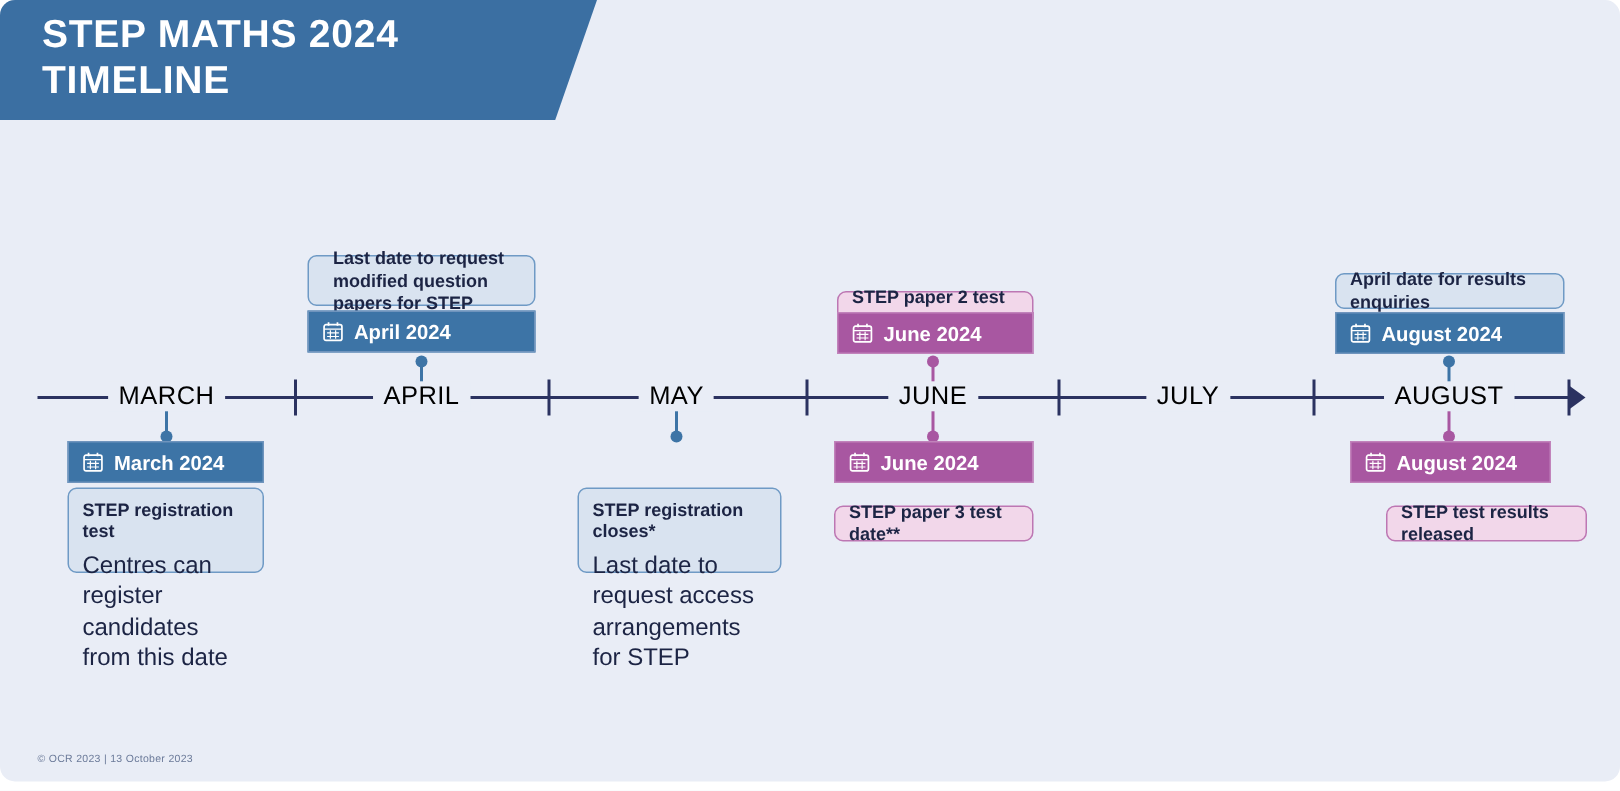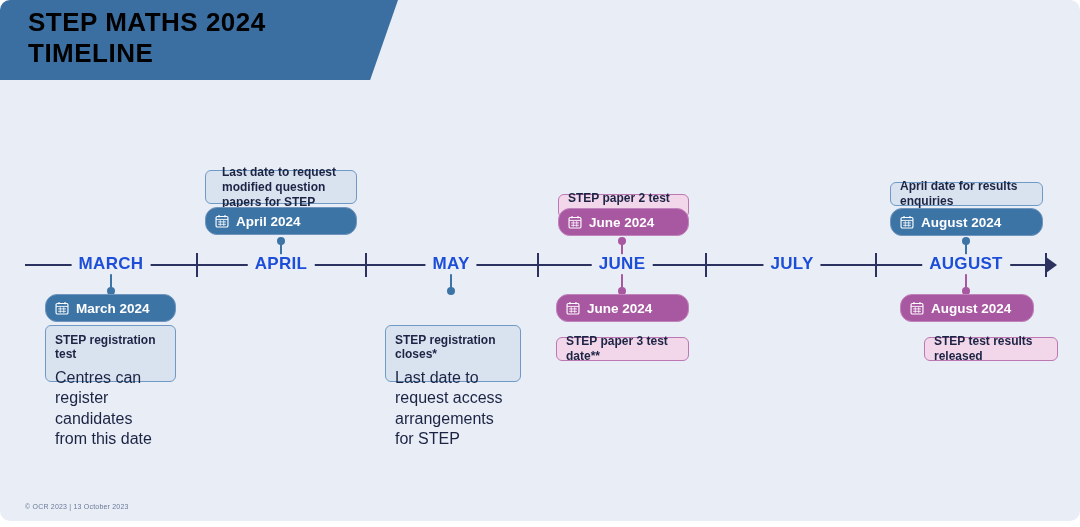--- a/index.html
+++ b/index.html
@@ -3,41 +3,41 @@
 <meta charset="utf-8">
 <style>
   * { margin:0; padding:0; box-sizing:border-box; }
   html,body { width:1080px; height:527px; background:#ffffff; font-family:"Liberation Sans", sans-serif; }
   .page { position:relative; width:1080px; height:527px; background:#ffffff; overflow:hidden; }
   .card { position:absolute; left:0; top:0; width:1080px; height:521px; background:#e9edf6; border-radius:10px; overflow:hidden; }
 
   
   .banner { position:absolute; left:0; top:0; width:398px; height:80px; background:#3b6fa2;
             clip-path:polygon(0 0, 100% 0, 93% 100%, 0 100%); display:flex; align-items:center; }
-  .banner h1 { color:#000000; font-size:26px; font-weight:bold; letter-spacing:0.5px; padding-left:28px; padding-bottom:4px; }
+  .banner h1 { color:#ffffff; font-size:26px; font-weight:bold; letter-spacing:0.5px; padding-left:28px; padding-bottom:4px; }
 
   
   .tl-line { position:absolute; left:25px; top:264px; width:1023px; height:2.4px; background:#2b3260; z-index:1; }
   .tl-arrow { position:absolute; left:1046px; top:257px; width:0; height:0; z-index:1;
               border-left:11px solid #2b3260; border-top:8px solid transparent; border-bottom:8px solid transparent; }
   .tick { position:absolute; top:253px; width:2.4px; height:24px; background:#2b3260; z-index:1; }
 
   .month { position:absolute; top:265px; transform:translate(-50%,-54%); background:#e9edf6; padding:0 7px;
-           color:#1d4ed8; font-size:17px; font-weight:bold; letter-spacing:0.3px; z-index:2; white-space:nowrap; }
+           color:#000000; font-size:17px; font-weight:normal; letter-spacing:0.3px; z-index:2; white-space:nowrap; }
 
   
   .conn { position:absolute; width:2.2px; z-index:1; }
   .conn.blue { background:#3d74a6; }
   .conn.magenta { background:#a857a1; }
   .dot { position:absolute; width:8px; height:8px; border-radius:50%; z-index:1; }
   .dot.blue { background:#3d74a6; }
   .dot.magenta { background:#a857a1; }
 
   
-  .badge { position:absolute; height:28px; border-radius:12px; display:flex; align-items:center; gap:7px;
+  .badge { position:absolute; height:28px; border-radius:0; display:flex; align-items:center; gap:7px;
            padding:0 9px; color:#ffffff; font-size:13.5px; font-weight:bold; z-index:3; white-space:nowrap; }
   .badge.blue { background:#3d74a6; border:1px solid #6f94bd; }
   .badge.magenta { background:#a857a1; border:1px solid #c183bb; }
   .badge svg { flex:0 0 auto; }
 
   
   .note { position:absolute; border-radius:6px; display:flex; align-items:center; padding:3px 9px;
           font-size:12px; font-weight:bold; color:#1c2444; z-index:3; line-height:1.25; }
   .note.lblue { background:#d9e3f0; border:1.5px solid #6f9ac5; }
   .note.pink { background:#f2d7ea; border:1.5px solid #bd77b3;margin-top:12px; }

